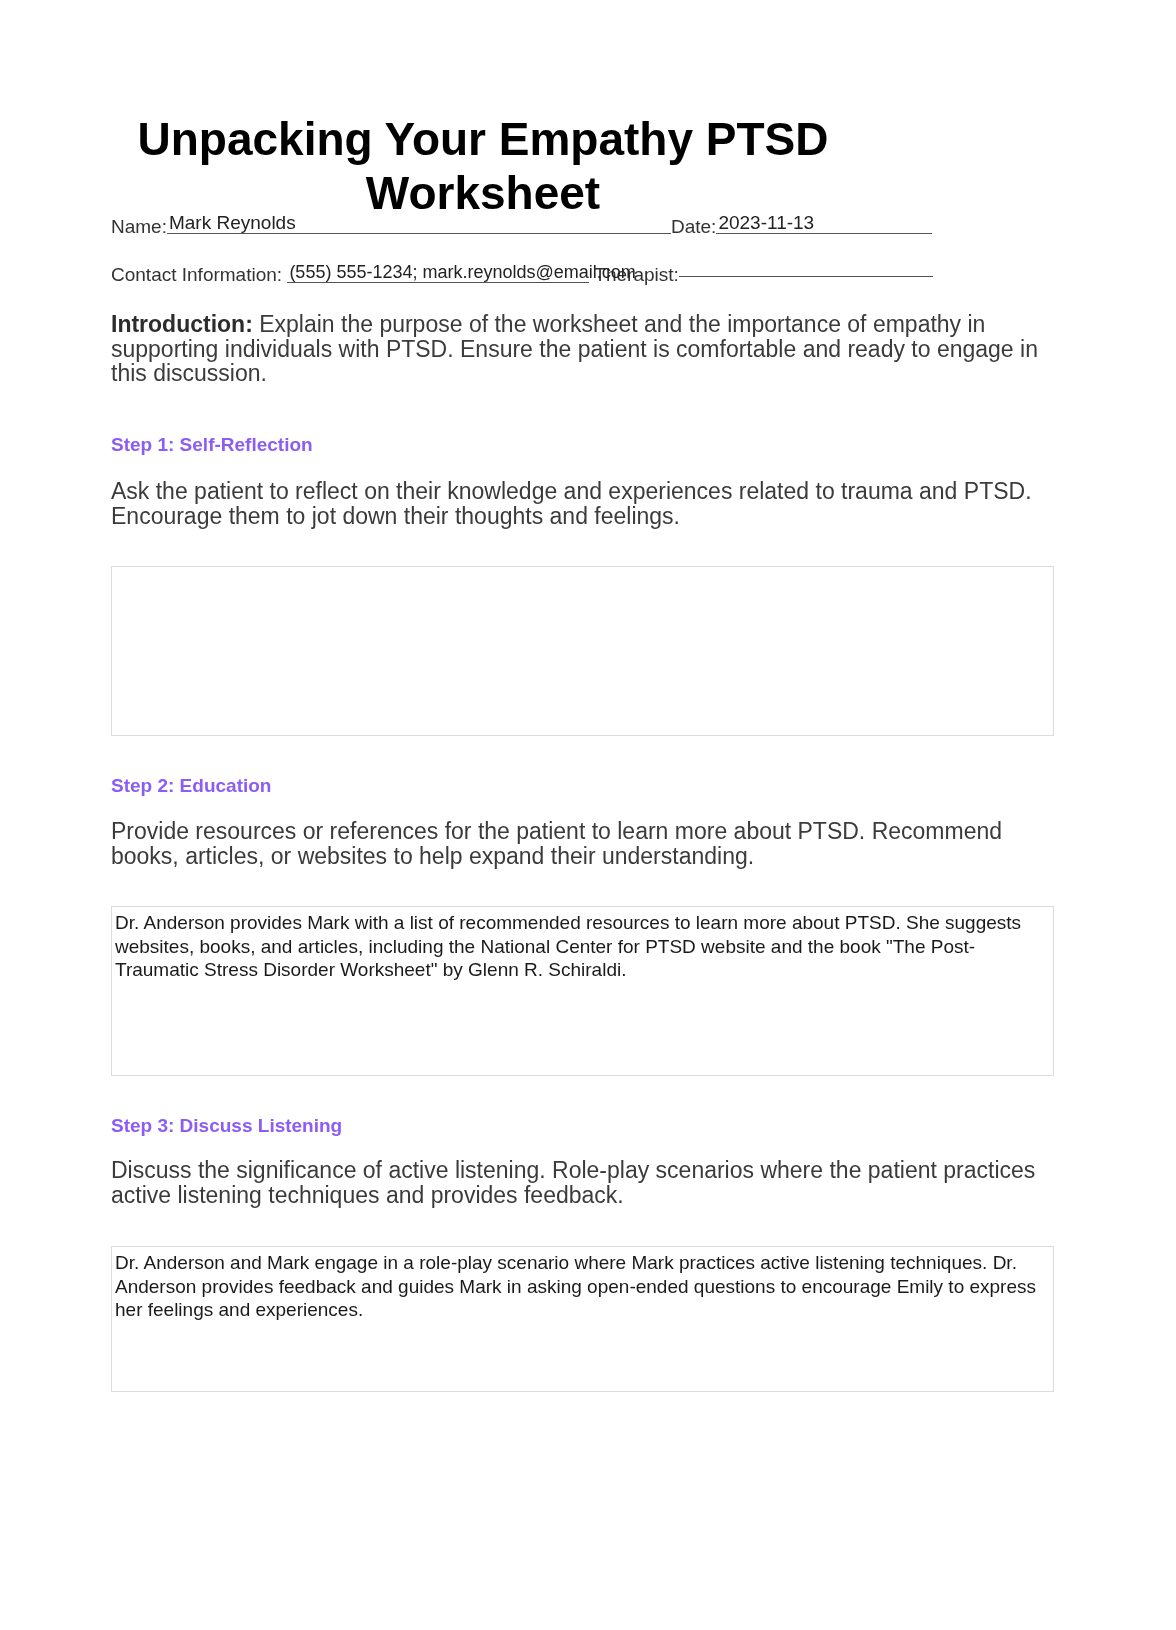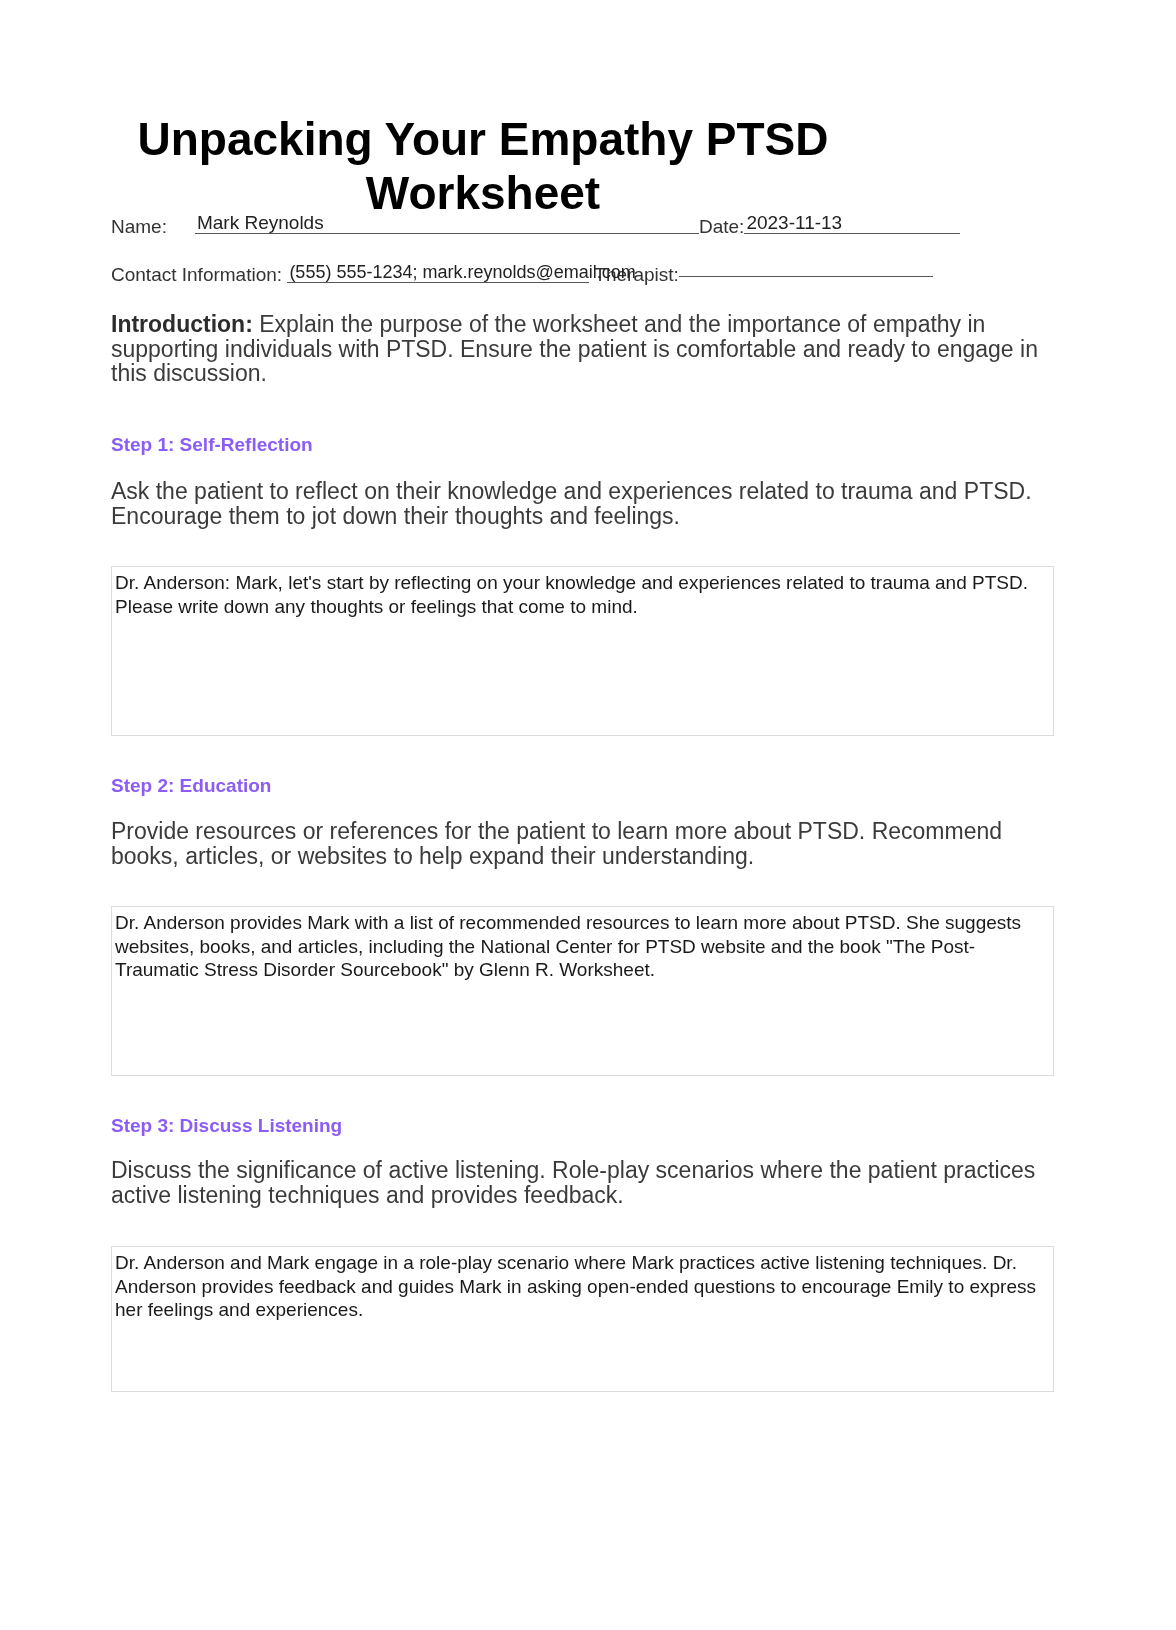--- a/index.html
+++ b/index.html
@@ -13,21 +13,21 @@
       letter-spacing: 0px; padding-left: 16px; box-sizing: border-box;
     }
     .row { position: absolute; left: 111px; font-size: 19px; color: #333; white-space: nowrap; }
     .row1 { top: 216px; }
     .row2 { top: 262px; }
     .lbl { vertical-align: baseline; }
     .fill {
       display: inline-block; border-bottom: 1.5px solid #555; vertical-align: baseline;
       color: #222; padding: 0 2px; position: relative; top: -4px; line-height: 20px;
     }
-    .fill-name { width: 500px; font-size: 19px; margin-left: 28px; }
+    .fill-name { width: 500px; font-size: 19px; }
     .fill-date { width: 212px; font-size: 19px; }
     .fill-contact { width: 298px; font-size: 18px; top: -3px; }
     .fill-therapist { width: 250px; height: 18px; }
     .para {
       position: absolute; left: 111px; width: 945px; font-size: 23px; line-height: 24.5px; color: #3b3b3b;
     }
     .intro { top: 312px; }
     .intro b { color: #2c2c2c; }
     .step-h {
       position: absolute; left: 111px; font-size: 19px; font-weight: bold; color: #8b5cf6;
@@ -53,26 +53,25 @@
   <span class="lbl">Therapist:</span><span class="fill fill-therapist"></span>
 </div>
 
 <div class="para intro">
   <b>Introduction:</b><span> Explain the purpose of the worksheet and the importance of empathy in supporting individuals with PTSD. Ensure the patient is comfortable and ready to engage in this discussion.</span>
 </div>
 
 <div class="step-h" style="top:434px;">Step 1: Self-Reflection</div>
 <div class="para" style="top:479px;">Ask the patient to reflect on their knowledge and experiences related to trauma and PTSD. Encourage them to jot down their thoughts and feelings.</div>
 <div class="box" style="top:566px; height:170px;">
-  <p>Dr. Anderson: Mark, let's start by reflecting on your knowledge and experiences related to trauma and PTSD. Please write down any thoughts or feelings that come to mind.</p>
 </div>
 
 <div class="step-h" style="top:775px;">Step 2: Education</div>
 <div class="para" style="top:819px;">Provide resources or references for the patient to learn more about PTSD. Recommend books, articles, or websites to help expand their understanding.</div>
 <div class="box" style="top:906px; height:170px;">
-  <p>Dr. Anderson provides Mark with a list of recommended resources to learn more about PTSD. She suggests websites, books, and articles, including the National Center for PTSD website and the book "The Post-Traumatic Stress Disorder Sourcebook" by Glenn R. Worksheet.</p>
+  <p>Dr. Anderson provides Mark with a list of recommended resources to learn more about PTSD. She suggests websites, books, and articles, including the National Center for PTSD website and the book "The Post-Traumatic Stress Disorder Worksheet" by Glenn R. Schiraldi.</p>
 </div>
 
 <div class="step-h" style="top:1115px;">Step 3: Discuss Listening</div>
 <div class="para" style="top:1158px;">Discuss the significance of active listening. Role-play scenarios where the patient practices active listening techniques and provides feedback.</div>
 <div class="box" style="top:1246px; height:146px;">
   <p>Dr. Anderson and Mark engage in a role-play scenario where Mark practices active listening techniques. Dr. Anderson provides feedback and guides Mark in asking open-ended questions to encourage Emily to express her feelings and experiences.</p>
 </div>
 
 </body></html>

